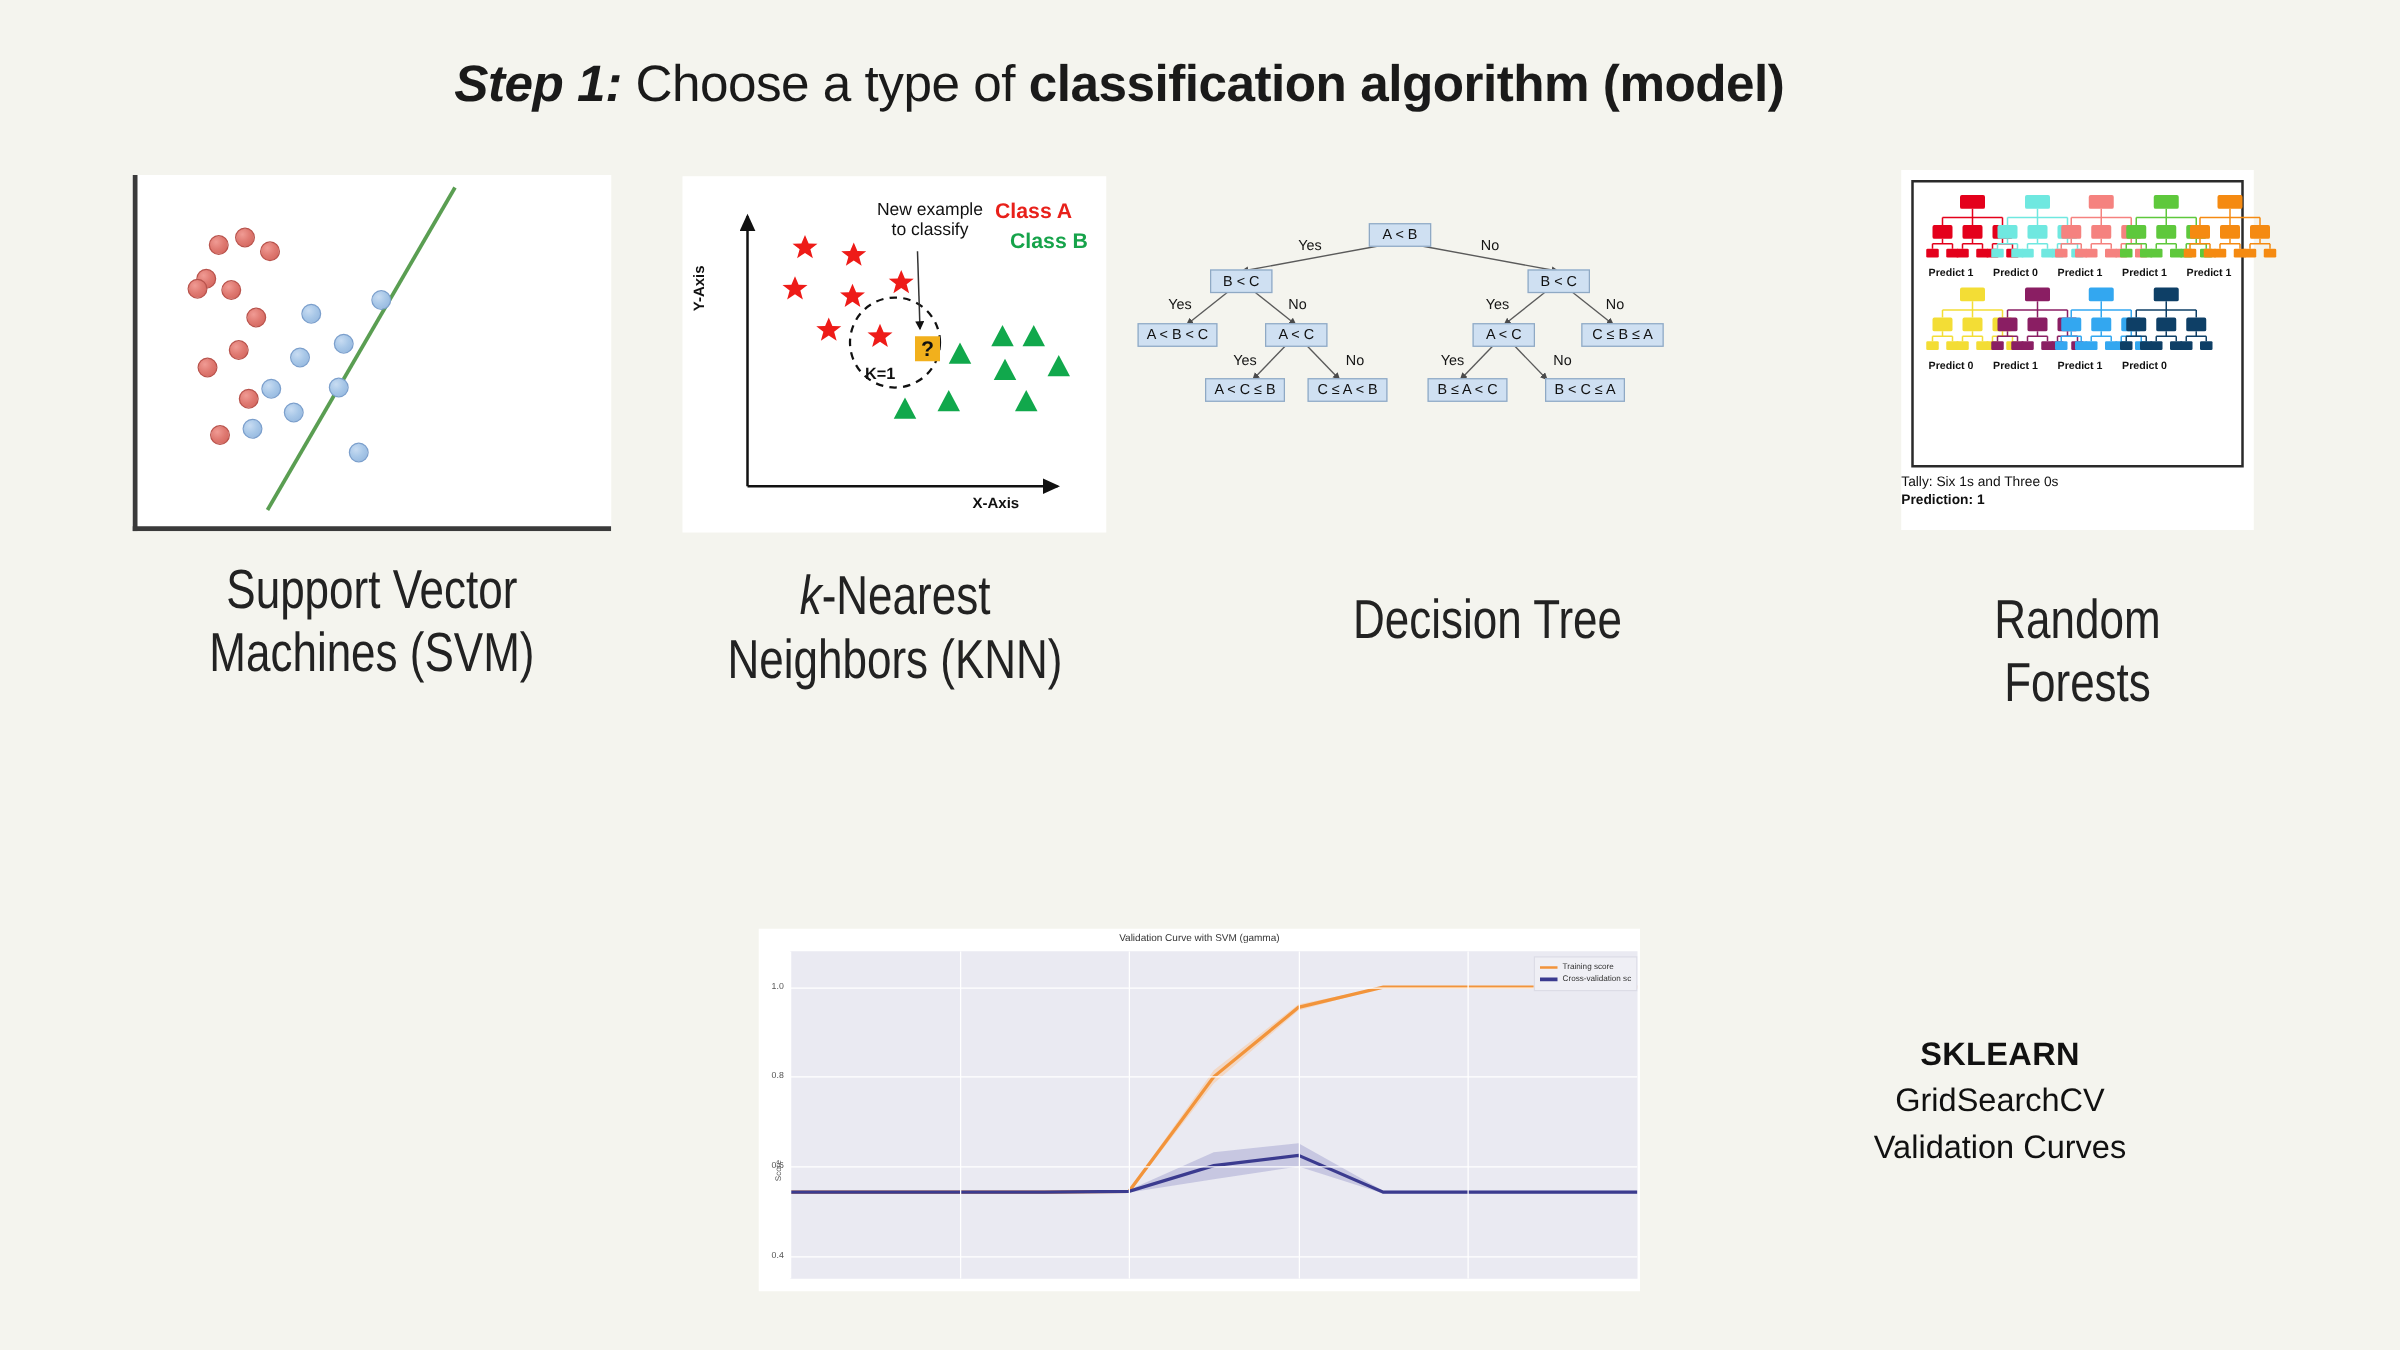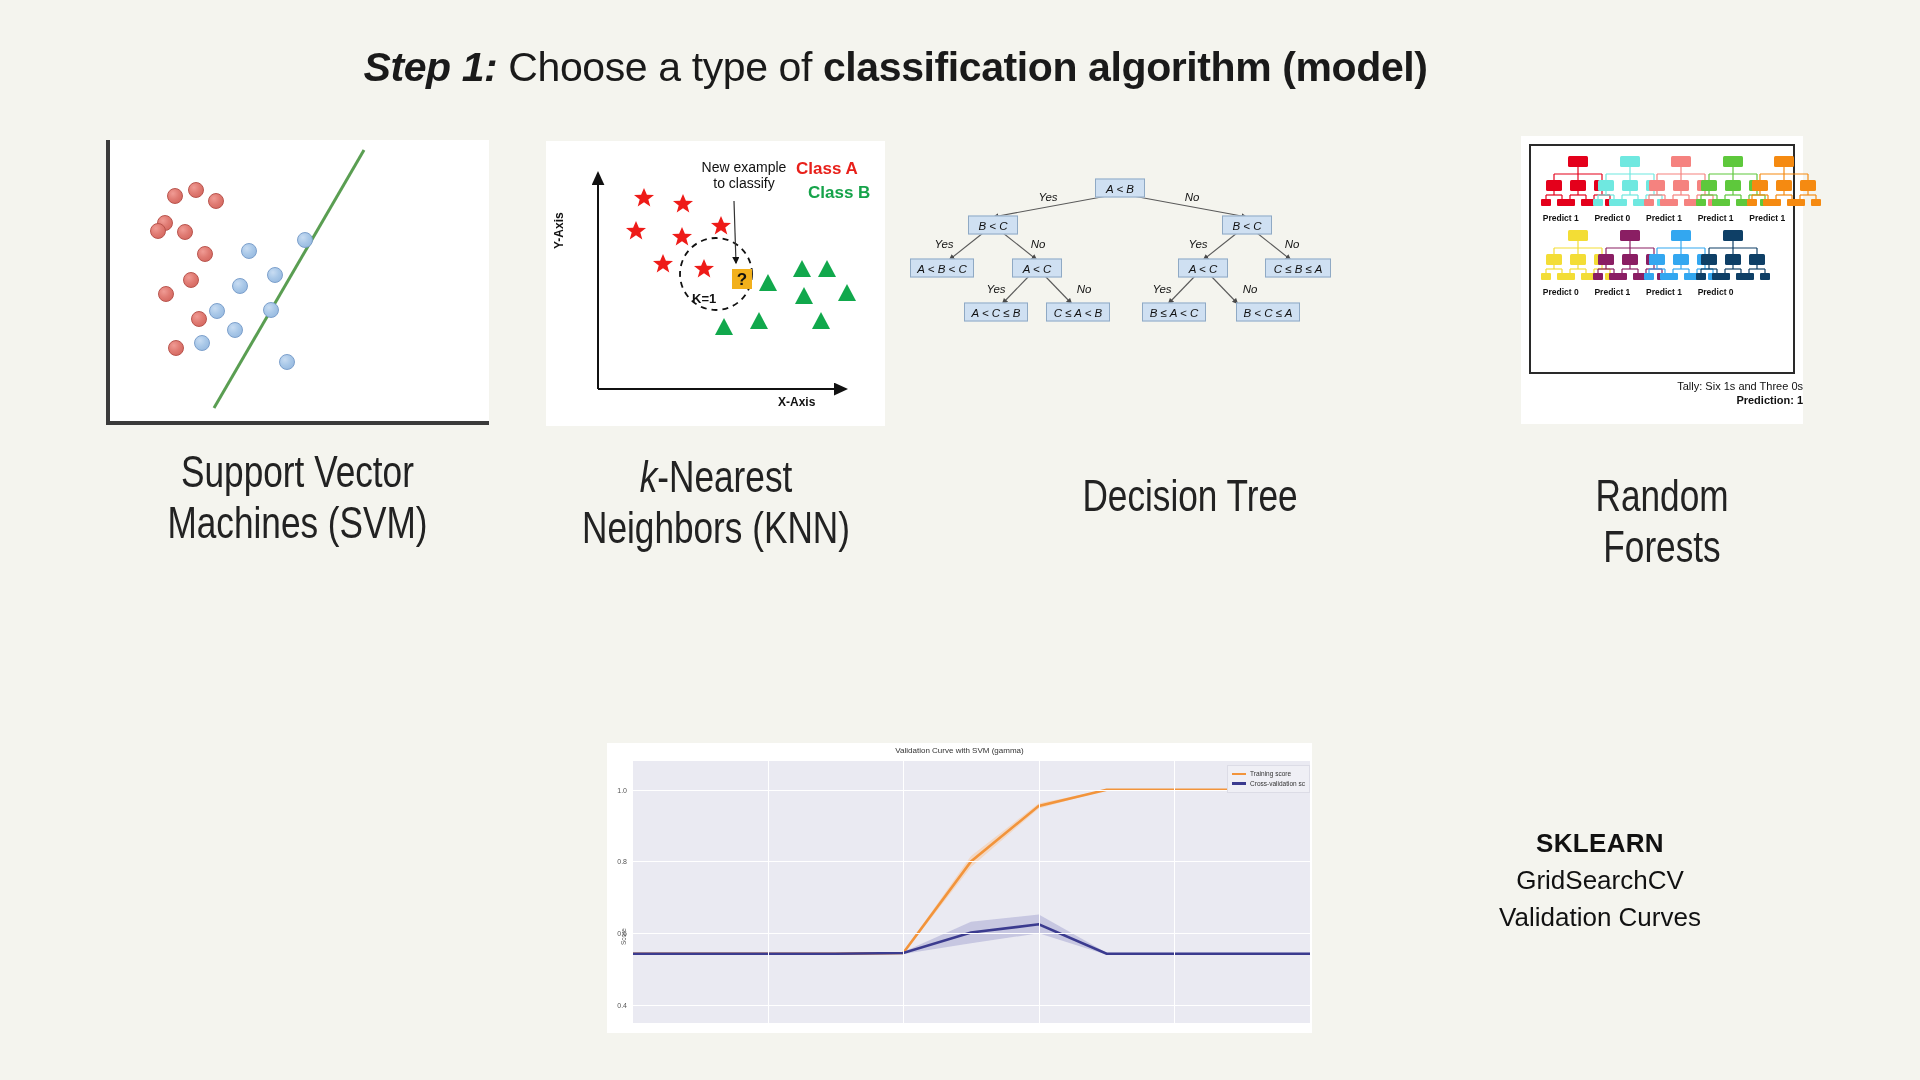--- a/index.html
+++ b/index.html
@@ -145,21 +145,21 @@
   .rf-predict {
     position: absolute;
     left: 0; bottom: 1px; width: 100%;
     text-align: center;
     font-size: 8.5px;
     font-weight: 700;
     color: #111;
   }
   .rf-tally {
     position: absolute;
-    width: 100%; text-align: right;
+    width: 100%; text-align: left;
     font-size: 11px; color: #111;
     line-height: 1.25;
   }
   .rf-tally .bold { font-weight: 700; }
 
   
   .vc-figure {
     position: absolute;
     background: #ffffff;
   }
@@ -309,21 +309,21 @@
     <div class="knn-qbox" style="left:186px; top:128px; width:20px; height:20px;">?</div>
     <div class="knn-text knn-k" style="left:146px; top:150px;">K=1</div>
     <div class="knn-text knn-axis-label" style="left:232px; top:254px;">X-Axis</div>
     <div class="knn-text knn-axis-label" style="left:6px; top:108px; transform:rotate(-90deg); transform-origin:left top;">Y-Axis</div>
   </div>
   <div class="caption" style="left:486px; top:451px; width:460px;">
     <i>k</i><span>-Nearest</span><br>
     <span>Neighbors (KNN)</span>
   </div>
 
-  <div class="dtree" style="left:930px; top:180px; width:520px; height:210px;font-style:italic;">
+  <div class="dtree" style="left:930px; top:180px; width:520px; height:210px;">
     <svg class="dtree-svg" width="520" height="210" viewBox="0 0 520 210">
       <defs>
         <marker id="dtarrow" markerWidth="7" markerHeight="7" refX="5.2" refY="2.6" orient="auto">
           <path d="M0,0 L5.5,2.6 L0,5.2 z" fill="#4a4a4a"></path>
         </marker>
       </defs>
       <g stroke="#5a5a5a" stroke-width="1.1" fill="none" marker-end="url(#dtarrow)">
 
         <line x1="177" y1="16" x2="63" y2="37"></line>
         <line x1="203" y1="16" x2="317" y2="37"></line>

